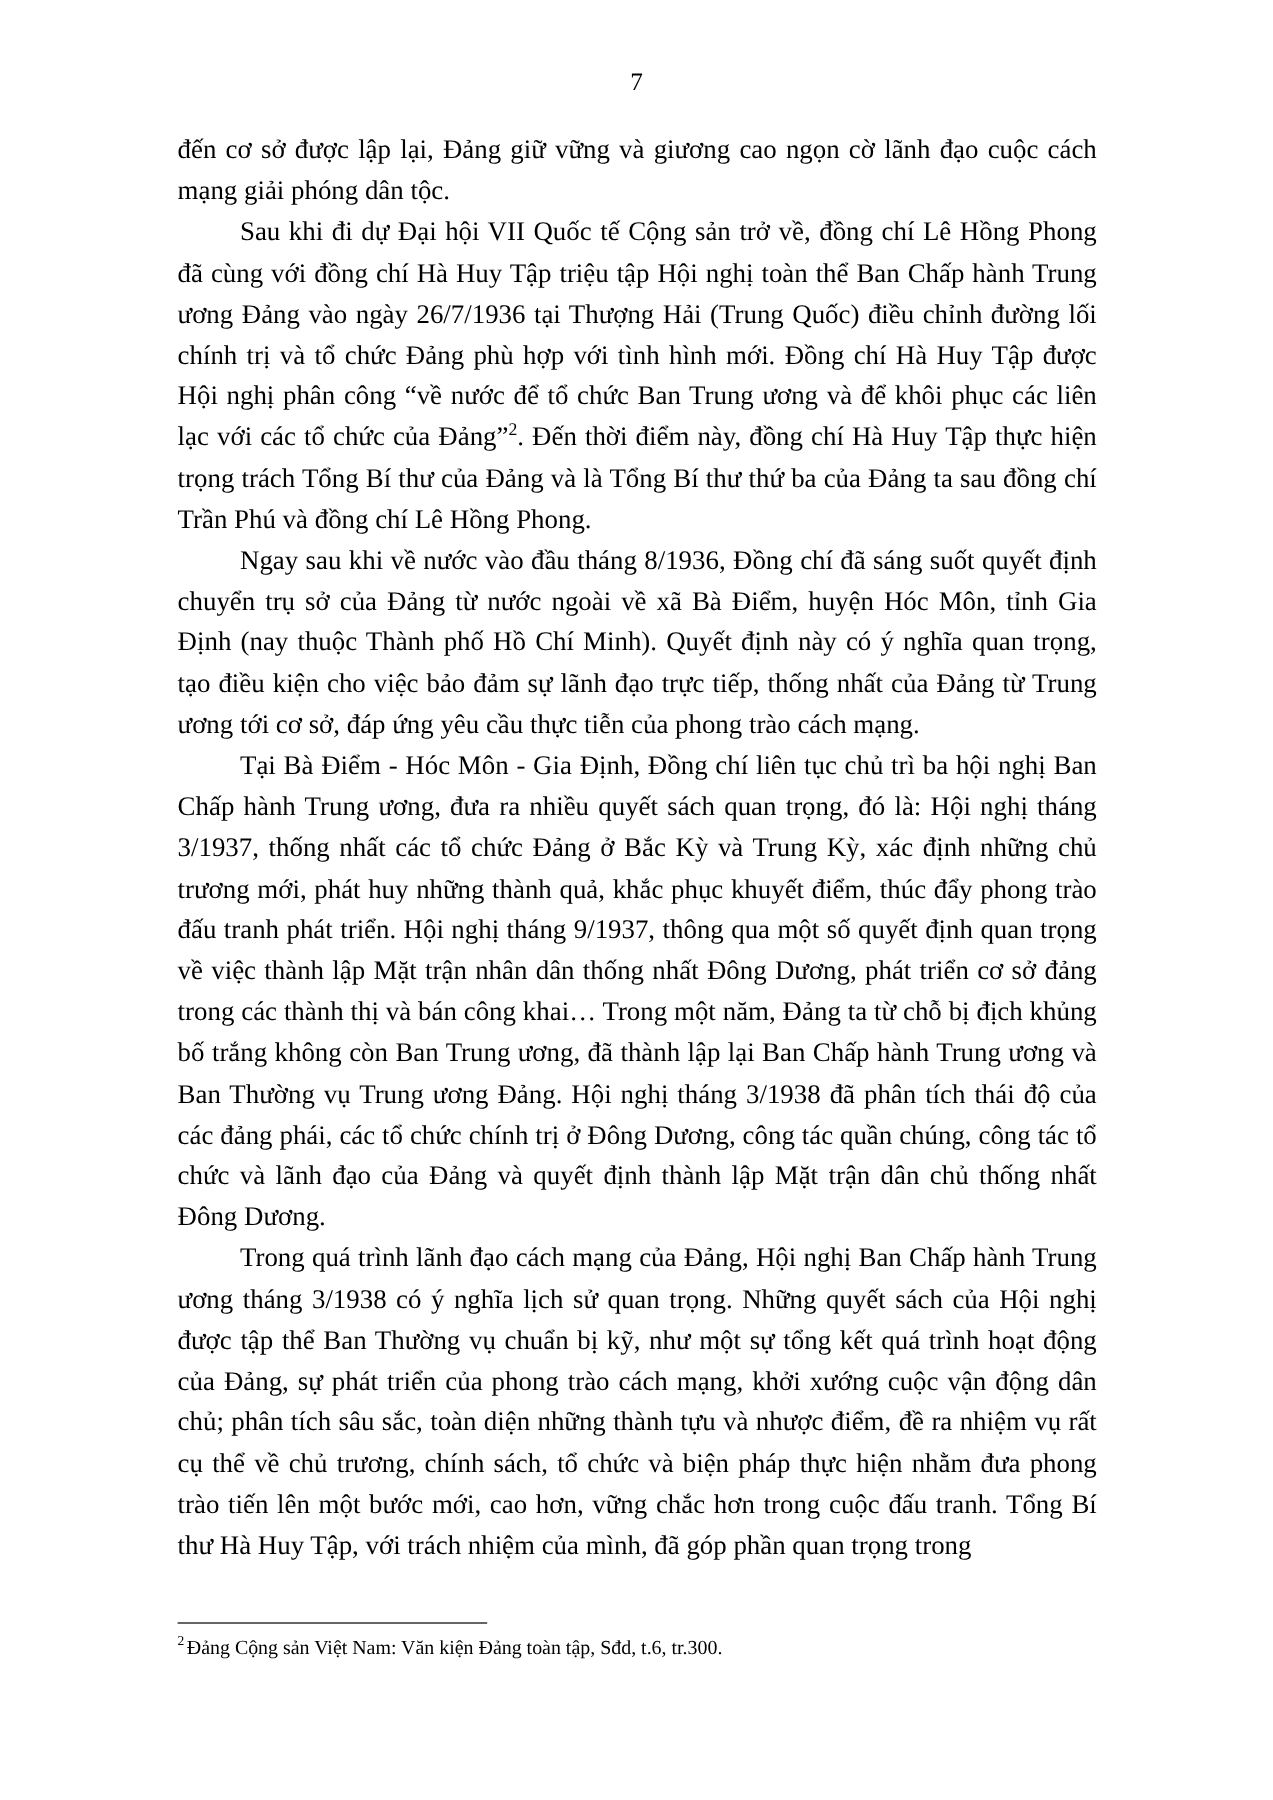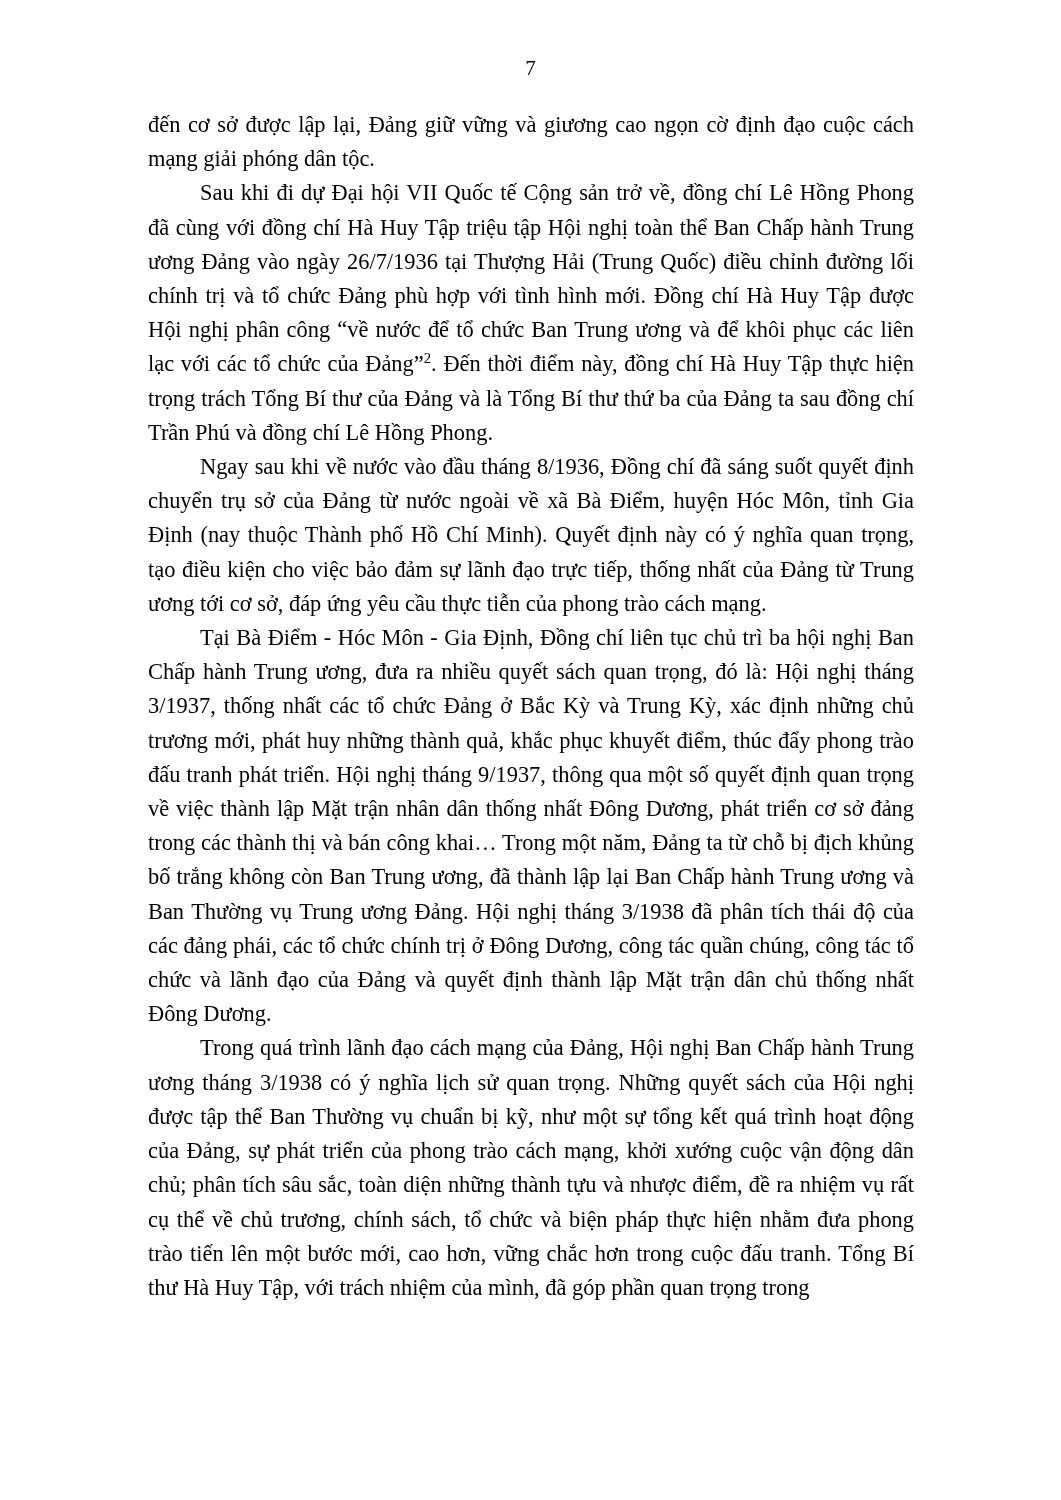--- a/index.html
+++ b/index.html
@@ -97,26 +97,30 @@
 </style>
 </head>
 <body>
 
 <div class="page">
 
   <div class="page-number">7</div>
 
   <div class="content">
 
-    <p class="para">đến cơ sở được lập lại, Đảng giữ vững và giương cao ngọn cờ định đạo cuộc cách mạng giải phóng dân tộc.</p>
+    <p class="para">đến cơ sở được lập lại, Đảng giữ vững và giương cao ngọn cờ lãnh đạo cuộc cách mạng giải phóng dân tộc.</p>
 
     <p class="para indent"><span>Sau khi đi dự Đại hội VII Quốc tế Cộng sản trở về, đồng chí Lê Hồng Phong đã cùng với đồng chí Hà Huy Tập triệu tập Hội nghị toàn thể Ban Chấp hành Trung ương Đảng vào ngày 26/7/1936 tại Thượng Hải (Trung Quốc) điều chỉnh đường lối chính trị và tổ chức Đảng phù hợp với tình hình mới. Đồng chí Hà Huy Tập được Hội nghị phân công “về nước để tổ chức Ban Trung ương và để khôi phục các liên lạc với các tổ chức của Đảng”</span><sup class="fn-ref">2</sup><span>. Đến thời điểm này, đồng chí Hà Huy Tập thực hiện trọng trách Tổng Bí thư của Đảng và là Tổng Bí thư thứ ba của Đảng ta sau đồng chí Trần Phú và đồng chí Lê Hồng Phong.</span></p>
 
     <p class="para indent">Ngay sau khi về nước vào đầu tháng 8/1936, Đồng chí đã sáng suốt quyết định chuyển trụ sở của Đảng từ nước ngoài về xã Bà Điểm, huyện Hóc Môn, tỉnh Gia Định (nay thuộc Thành phố Hồ Chí Minh). Quyết định này có ý nghĩa quan trọng, tạo điều kiện cho việc bảo đảm sự lãnh đạo trực tiếp, thống nhất của Đảng từ Trung ương tới cơ sở, đáp ứng yêu cầu thực tiễn của phong trào cách mạng.</p>
 
     <p class="para indent">Tại Bà Điểm - Hóc Môn - Gia Định, Đồng chí liên tục chủ trì ba hội nghị Ban Chấp hành Trung ương, đưa ra nhiều quyết sách quan trọng, đó là: Hội nghị tháng 3/1937, thống nhất các tổ chức Đảng ở Bắc Kỳ và Trung Kỳ, xác định những chủ trương mới, phát huy những thành quả, khắc phục khuyết điểm, thúc đẩy phong trào đấu tranh phát triển. Hội nghị tháng 9/1937, thông qua một số quyết định quan trọng về việc thành lập Mặt trận nhân dân thống nhất Đông Dương, phát triển cơ sở đảng trong các thành thị và bán công khai… Trong một năm, Đảng ta từ chỗ bị địch khủng bố trắng không còn Ban Trung ương, đã thành lập lại Ban Chấp hành Trung ương và Ban Thường vụ Trung ương Đảng. Hội nghị tháng 3/1938 đã phân tích thái độ của các đảng phái, các tổ chức chính trị ở Đông Dương, công tác quần chúng, công tác tổ chức và lãnh đạo của Đảng và quyết định thành lập Mặt trận dân chủ thống nhất Đông Dương.</p>
 
     <p class="para indent">Trong quá trình lãnh đạo cách mạng của Đảng, Hội nghị Ban Chấp hành Trung ương tháng 3/1938 có ý nghĩa lịch sử quan trọng. Những quyết sách của Hội nghị được tập thể Ban Thường vụ chuẩn bị kỹ, như một sự tổng kết quá trình hoạt động của Đảng, sự phát triển của phong trào cách mạng, khởi xướng cuộc vận động dân chủ; phân tích sâu sắc, toàn diện những thành tựu và nhược điểm, đề ra nhiệm vụ rất cụ thể về chủ trương, chính sách, tổ chức và biện pháp thực hiện nhằm đưa phong trào tiến lên một bước mới, cao hơn, vững chắc hơn trong cuộc đấu tranh. Tổng Bí thư Hà Huy Tập, với trách nhiệm của mình, đã góp phần quan trọng trong</p>
 
   </div>
 
+  <div class="footnote-area">
+    <div class="footnote-rule"></div>
+    <p class="footnote"><span class="fn-num">2</span><span>Đảng Cộng sản Việt Nam: Văn kiện Đảng toàn tập, Sđd, t.6, tr.300.</span></p>
+  </div>
 
 </div>
 
 </body></html>

